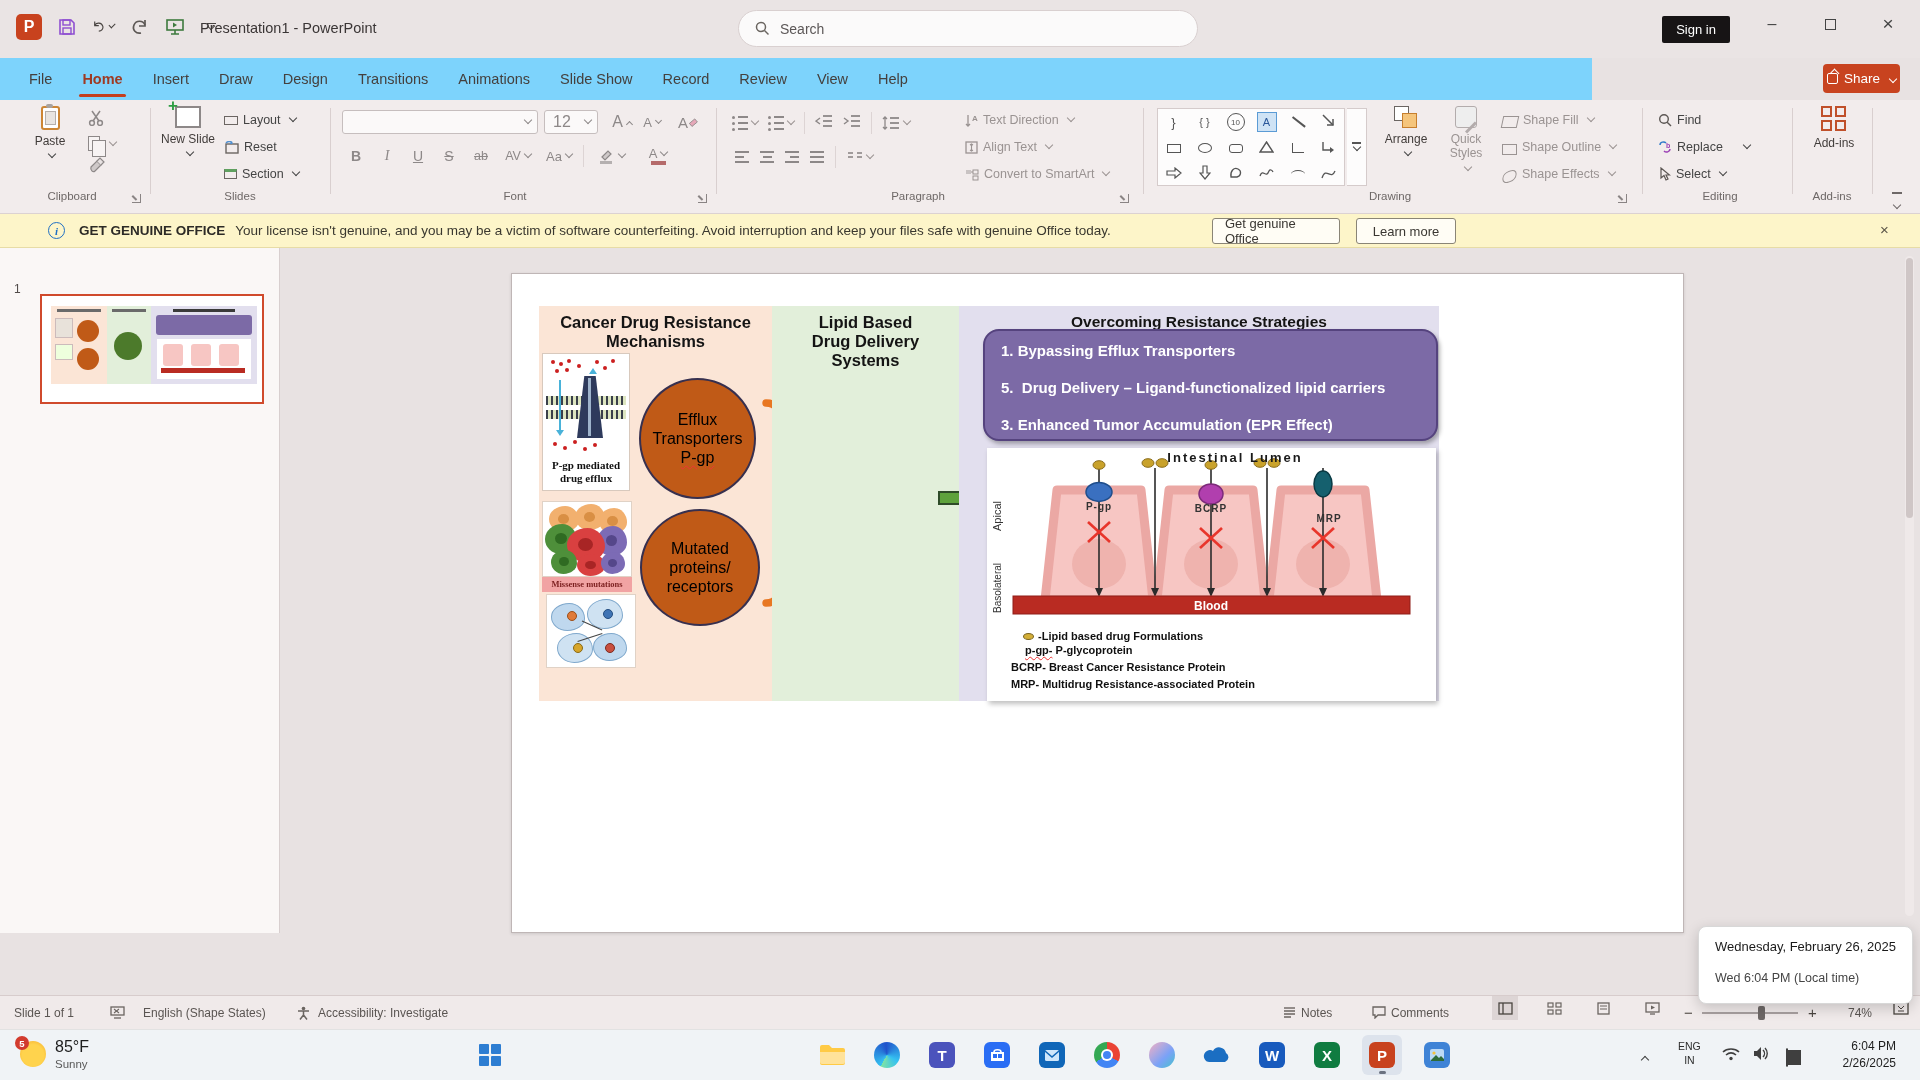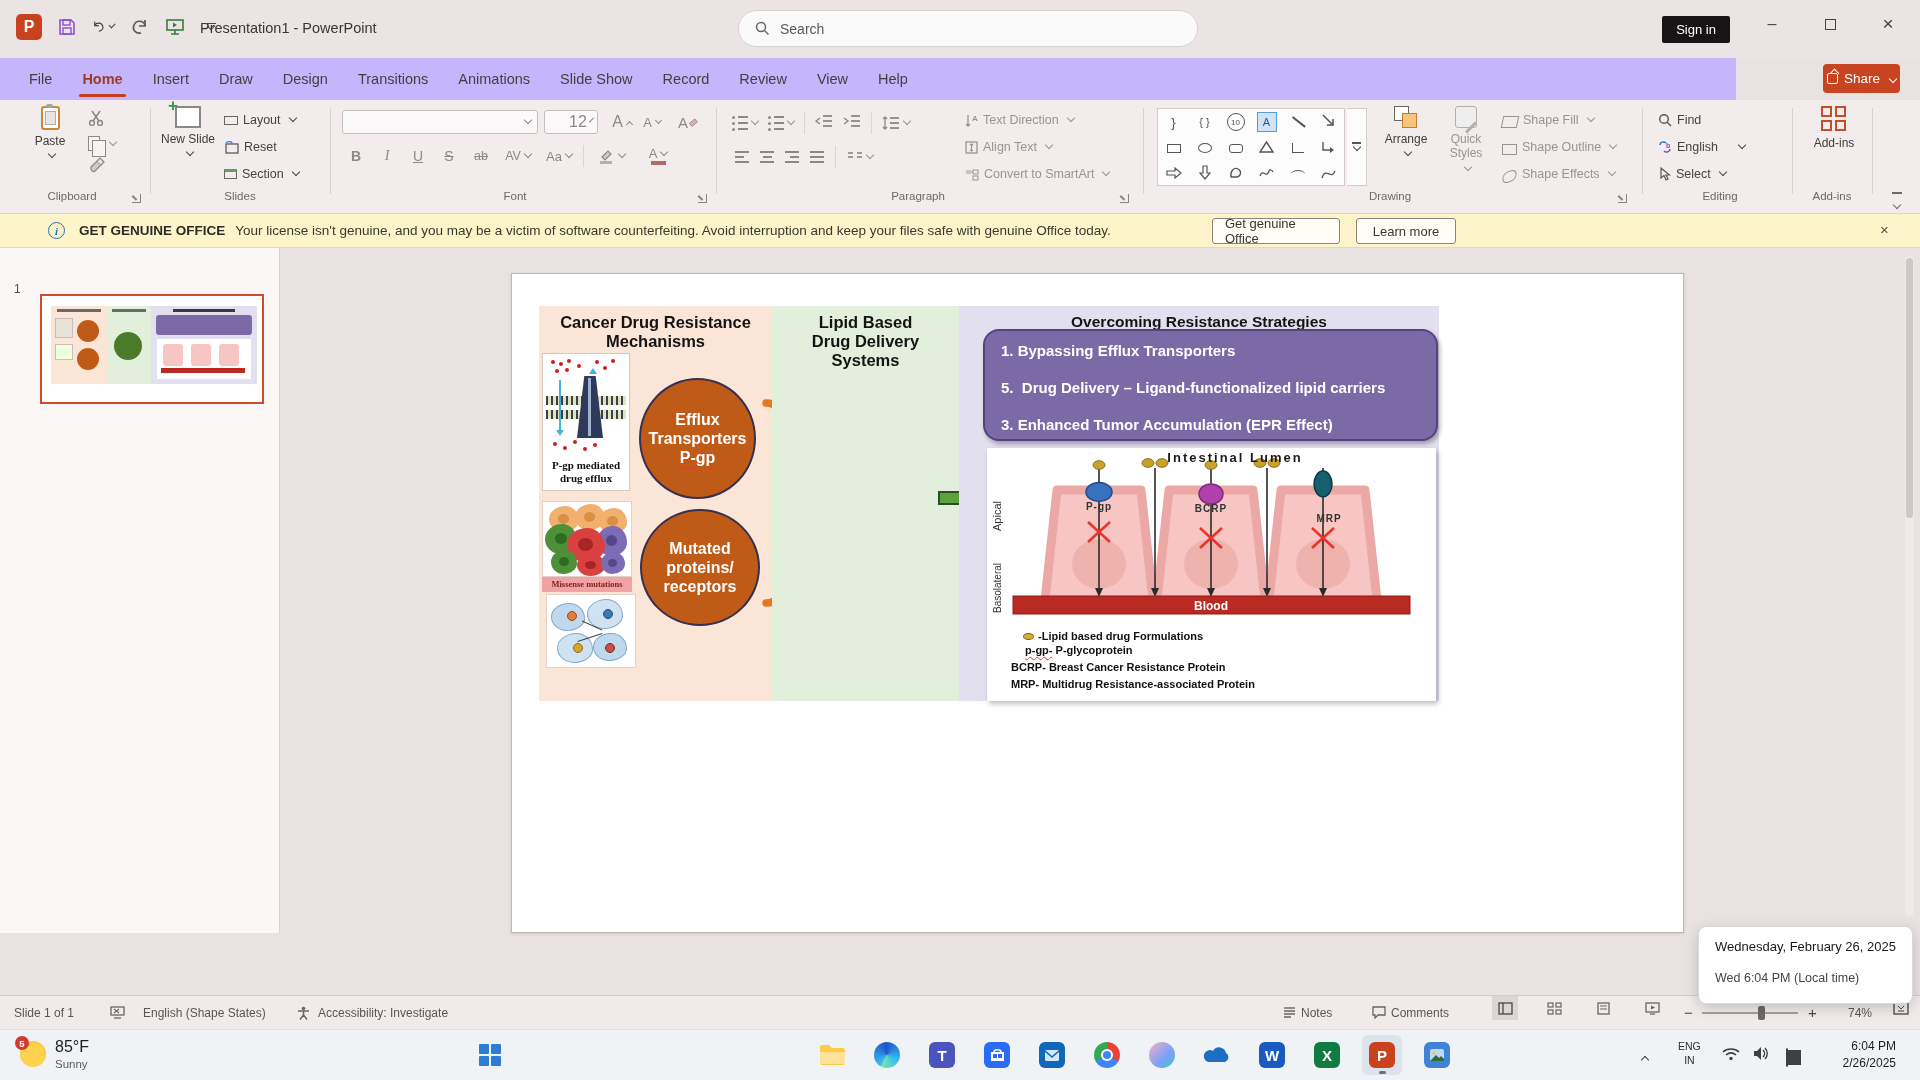--- a/index.html
+++ b/index.html
@@ -2,21 +2,21 @@
 <html><head>
 <meta charset="utf-8">
 <style>
   *{box-sizing:border-box;margin:0;padding:0}
   html,body{width:1920px;height:1080px}
   body{position:relative;font-family:"Liberation Sans",sans-serif;background:#e8e2e2;overflow:hidden;color:#333}
   .abs{position:absolute}
 
   
   .titlebar{position:absolute;left:0;top:0;width:1920px;height:58px;background:#eae4e4}
-  .tabsrow{position:absolute;left:0;top:58px;width:1736px;height:42px;background:#c4b5fd}
+  .tabsrow{position:absolute;left:0;top:58px;width:1592px;height:42px;background:#7dd3fc}
   .ribbon{position:absolute;left:0;top:100px;width:1920px;height:114px;background:#f2ecec;border-bottom:1px solid #dcd2d2}
   .banner{position:absolute;left:0;top:214px;width:1920px;height:34px;background:#fdf5c9;border-bottom:1px solid #e7dca6;display:flex;align-items:center}
   .editor{position:absolute;left:0;top:248px;width:1920px;height:747px;background:#e8e2e2}
   .statusbar{position:absolute;left:0;top:995px;width:1920px;height:34px;background:#f0eaea;border-top:1px solid #d7cccc;font-size:12px;color:#5a5552}
   .taskbar{position:absolute;left:0;top:1029px;width:1920px;height:51px;background:#f0f3f6;border-top:1px solid #e2e2e2}
 
   .ppt-logo{width:26px;height:26px;border-radius:5px;background:#c8421e;color:#fff;font-weight:bold;font-size:16px;display:flex;align-items:center;justify-content:center}
   .qat{position:absolute;left:16px;top:14px;display:flex;align-items:center;gap:14px}
   .qbtn{width:22px;height:22px;display:flex;align-items:center;justify-content:center;color:#484340}
   .title-text{position:absolute;left:200px;top:20px;font-size:14.5px;color:#3a3535}
@@ -94,21 +94,21 @@
 
   
   .thumbpane{position:absolute;left:0;top:0;width:280px;height:685px;background:#faf7f6;border-right:1px solid #d8cfcf}
   .thumbcard{position:absolute;left:40px;top:46px;width:224px;height:110px;border:2px solid #d04a2c;background:#fff;padding:2px}
   .mini{position:relative;width:100%;height:100%;background:#fff;overflow:hidden}
 
   
   .canvas{position:absolute;left:511px;top:25px;width:1173px;height:660px;background:#fff;border:1px solid #bfb6b6;box-shadow:0 1px 3px rgba(0,0,0,.12)}
   .col{position:absolute;top:32px;height:395px}
   .colhead{font-weight:bold;font-size:16.5px;color:#141414;text-align:center;line-height:1.16;padding-top:7px}
-  .ocircle{position:absolute;border-radius:50%;background:#c05a17;border:2.5px solid #37304f;color:#ffffff;font-weight:bold;font-size:16px;line-height:1.2;display:flex;flex-direction:column;align-items:center;justify-content:center;text-align:center}
+  .ocircle{position:absolute;border-radius:50%;background:#c05a17;border:2.5px solid #37304f;color:#000000;font-weight:normal;font-size:16px;line-height:1.2;display:flex;flex-direction:column;align-items:center;justify-content:center;text-align:center}
   .gcircle{position:absolute;border-radius:50%;background:#4c7a2b;border:2.5px solid #2f4553;color:#fff;font-weight:bold;font-size:16.5px;line-height:1.35;display:flex;flex-direction:column;align-items:center;justify-content:center;text-align:center}
   .wavy{text-decoration:underline;text-decoration-style:wavy;text-decoration-color:#e33;text-decoration-thickness:1px;text-underline-offset:2px}
   .imgbox{position:absolute;background:#fff;border:1px solid #d8c9bd}
   .cap{font-family:"Liberation Serif",serif;font-weight:bold;font-size:11px;text-align:center;line-height:1.25;color:#111}
   .blob{position:absolute;border-radius:54% 46% 52% 48%/50% 55% 45% 50%}
   .blob i{position:absolute;border-radius:50%;left:30%;top:30%;width:38%;height:38%}
   .purplebox{position:absolute;left:471px;top:55px;width:455px;height:112px;background:#7c6aa6;border:2px solid #55437e;border-radius:16px;box-shadow:2px 3px 4px rgba(0,0,0,.3)}
   .strat{position:absolute;left:16px;color:#fff;font-weight:bold;font-size:15px;white-space:pre-wrap}
   .whitepanel{position:absolute;left:475px;top:174px;width:449px;height:253px;background:#fff;box-shadow:2px 3px 5px rgba(0,0,0,.25)}
   .legend{position:absolute;left:0;top:178px;width:100%;font-size:11px;font-weight:bold;color:#101010}
@@ -271,21 +271,21 @@
         <span>Section</span>
         <span class="cv"></span>
       </span>
   </div>
   <span class="glabel" style="left:180px">Slides</span>
   <div class="rdiv" style="left:330px"></div>
 
   <div class="combo" style="position:absolute;left:342px;top:10px;width:196px">
       <span class="cv"></span>
     </div>
-  <div class="combo" style="position:absolute;left:544px;top:10px;width:54px;justify-content:space-between;padding-left:24px">
+  <div class="combo" style="position:absolute;left:544px;top:10px;width:54px;justify-content:space-between;padding-left:8px">
       <span>12</span>
       <span class="cv"></span>
     </div>
   <span class="fglyph" style="position:absolute;left:610px;top:10px;font-size:16px">
       <span>A</span>
       <span class="cvu" style="width:5px;height:5px"></span>
     </span>
   <span class="fglyph" style="position:absolute;left:640px;top:10px;font-size:13px">
       <span>A</span>
       <span class="cv" style="width:5px;height:5px"></span>
@@ -517,21 +517,21 @@
           <line x1="9.2" y1="9.2" x2="13" y2="13" stroke="#5c5754" stroke-width="1.4"></line>
         </svg>
         <span>Find</span>
       </span>
     <span class="smallbtn dark">
         <svg width="14" height="14" viewBox="0 0 14 14">
           <path d="M2 5 C2 2 6 1 8 3" fill="none" stroke="#2f7ac9" stroke-width="1.5"></path>
           <path d="M12 9 C12 12 8 13 6 11" fill="none" stroke="#9a3fb5" stroke-width="1.5"></path>
           <text x="8" y="8" font-size="7" fill="#9a3fb5" font-weight="bold">b</text>
         </svg>
-        <span>English</span>
+        <span>Replace</span>
         <span class="cv" style="margin-left:16px"></span>
       </span>
     <span class="smallbtn dark">
         <svg width="13" height="14" viewBox="0 0 13 14">
           <path d="M3 1 L3 11 L6 8.5 L8 13 L10 12 L8 8 L11.5 8 z" fill="none" stroke="#5c5754" stroke-width="1.2"></path>
         </svg>
         <span>Select</span>
         <span class="cv"></span>
       </span>
   </div>

